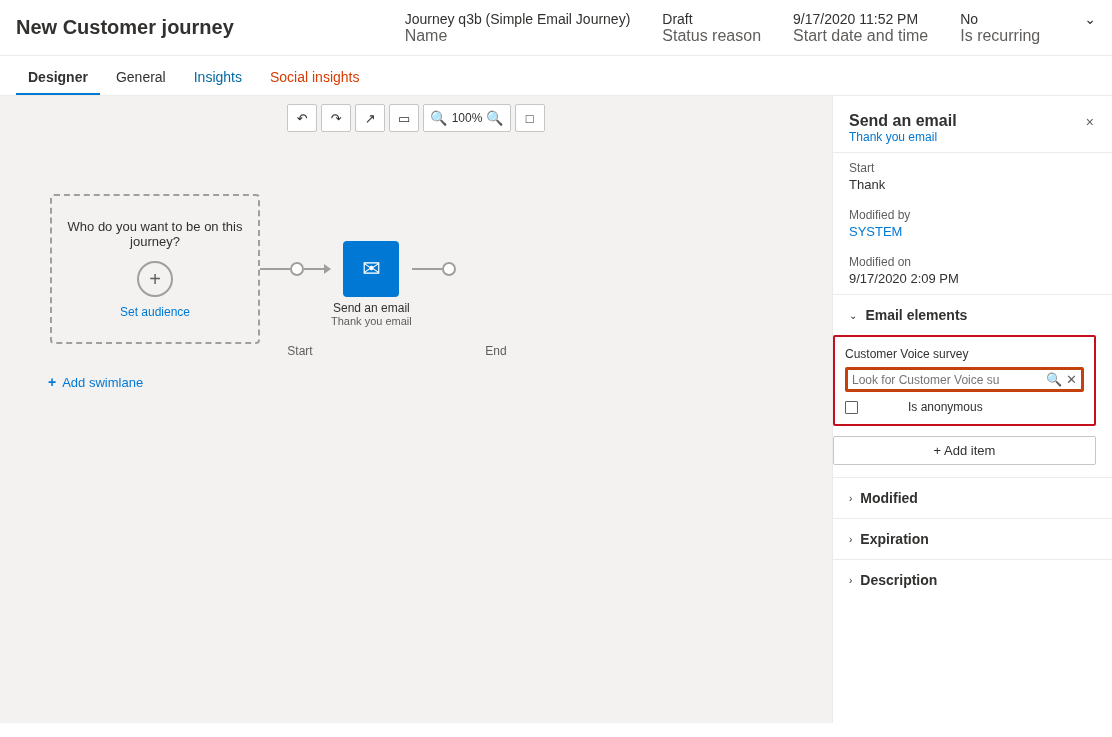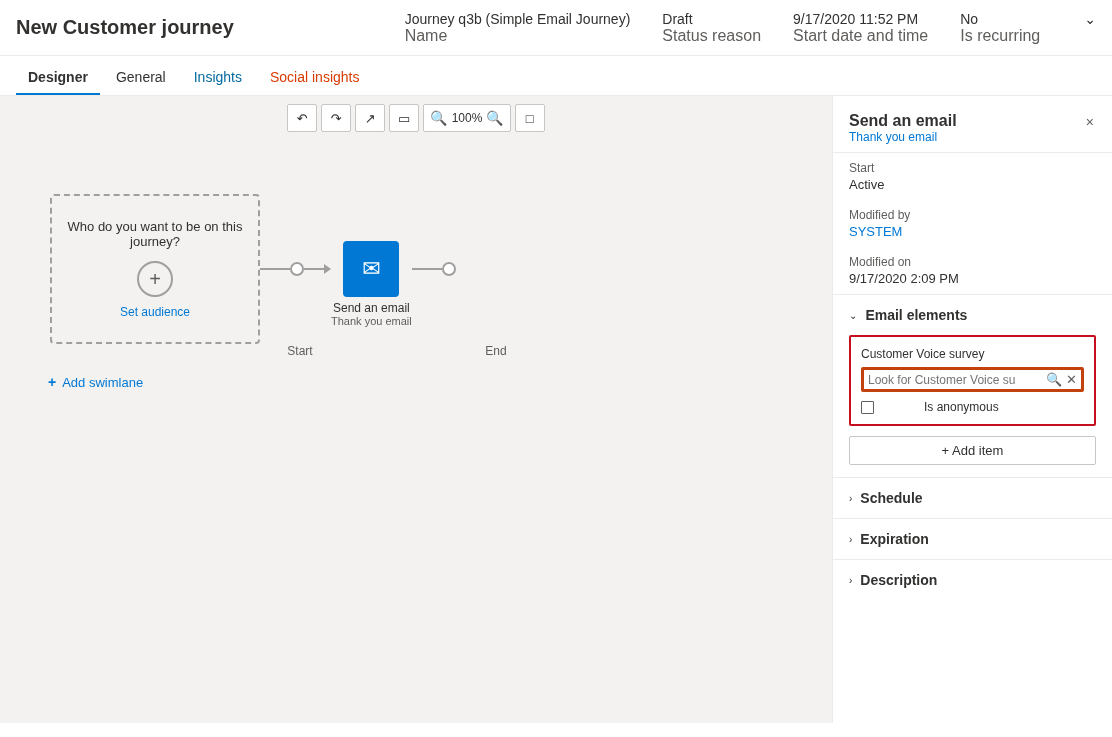--- a/index.html
+++ b/index.html
@@ -279,21 +279,21 @@
     .section-chevron {
       font-size: 10px;
       color: #323130;
     }
     .section-title {
       font-size: 14px;
       font-weight: 600;
       color: #323130;
     }
     .section-content {
-      padding: 0 16px 12px 16px;
+      padding: 0 16px 12px 0;
     }
 
     
     .cv-survey-box {
       border: 2px solid #c50f1f;
       border-radius: 2px;
       padding: 10px 10px;
       margin-bottom: 10px;
     }
     .cv-label {
@@ -488,21 +488,21 @@
     <div class="panel-header">
       <div class="panel-title-group">
         <div class="panel-title">Send an email</div>
         <div class="panel-subtitle">Thank you email</div>
       </div>
       <div class="panel-close">×</div>
     </div>
 
     <div class="panel-field">
       <div class="field-label">Start</div>
-      <div class="field-value">Active</div>
+      <div class="field-value">Thank</div>
     </div>
 
     <div class="panel-field">
       <div class="field-label">Modified by</div>
       <div class="field-value link">SYSTEM</div>
     </div>
 
     <div class="panel-field">
       <div class="field-label">Modified on</div>
       <div class="field-value">9/17/2020 2:09 PM</div>
@@ -532,21 +532,21 @@
 
         <button class="add-item-btn">
           <span>+ Add item</span>
         </button>
       </div>
     </div>
 
     <div class="section">
       <div class="section-header">
         <span class="section-chevron">›</span>
-        <span class="section-title">Schedule</span>
+        <span class="section-title">Modified</span>
       </div>
     </div>
 
     <div class="section">
       <div class="section-header">
         <span class="section-chevron">›</span>
         <span class="section-title">Expiration</span>
       </div>
     </div>
 

